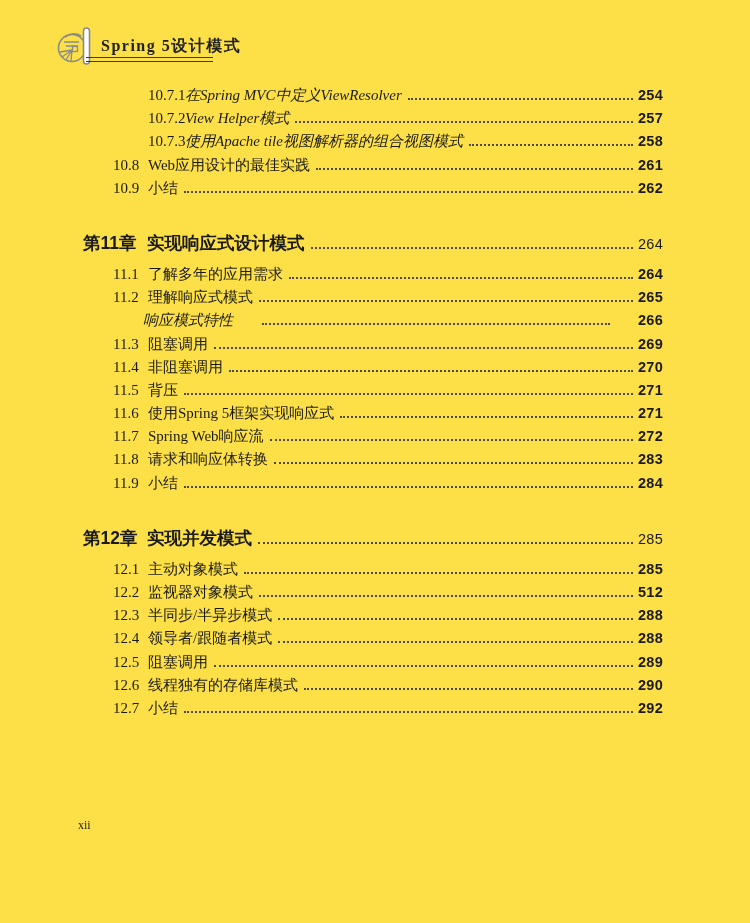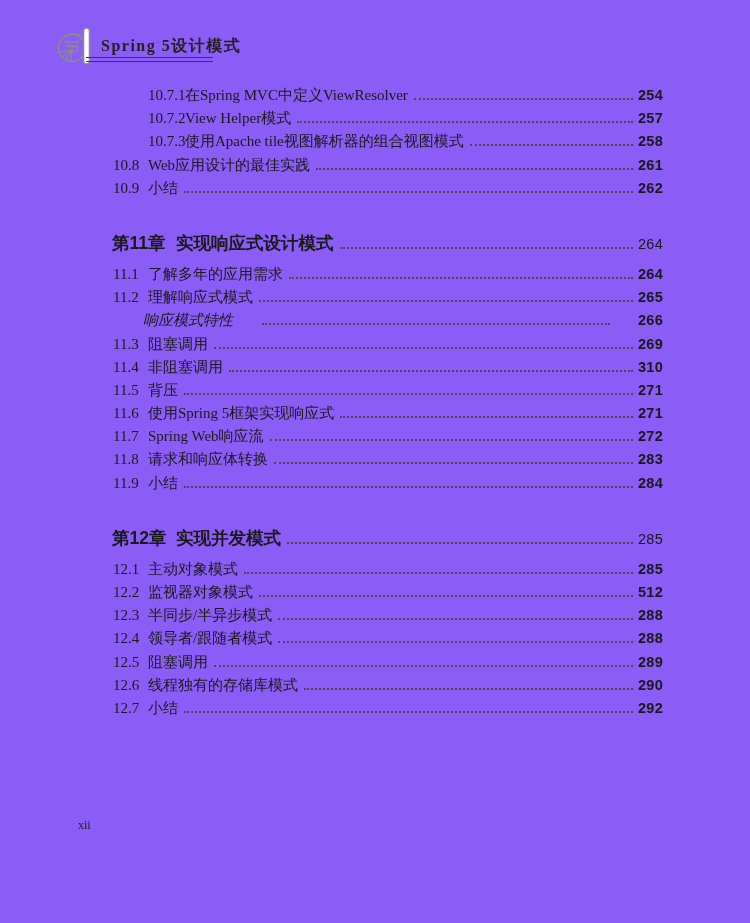--- a/index.html
+++ b/index.html
@@ -4,21 +4,21 @@
 <style>
   * { margin:0; padding:0; box-sizing:border-box; }
   html,body { background:#ffffff; }
   body {
     width:750px; height:923px;
     font-family:"Liberation Serif", serif;
     color:#1a1a1a;
     position:relative;
     overflow:hidden;
   }
-  .page { position:absolute; inset:0; background:#8b5cf6; }
+  .page { position:absolute; inset:0; background:#fde047; }
 
   
   .hdr { position:absolute; top:0; left:0; width:100%; height:70px; }
   .logo { position:absolute; left:55px; top:25px; }
   .book-title {
     position:absolute; left:101px; top:36px;
     font-weight:bold; font-size:16px; letter-spacing:1.5px; color:#222;
     white-space:nowrap;
   }
   .double-rule {
@@ -47,31 +47,30 @@
     letter-spacing:0.3px;
     font-weight:bold;
   }
 
   .row.chapter {
     font-family:"Liberation Sans","DejaVu Sans",sans-serif;
     font-weight:bold; font-size:17.5px;
     height:26px; line-height:26px;
     margin-top:30px; margin-bottom:7px;
     padding-left:3px;
-    margin-left:29px;
   }
   .row.chapter .num { width:64px; font-family:"Liberation Sans","DejaVu Sans",sans-serif; }
   .row.chapter .pg { font-weight:normal; }
 
   .row.section { padding-left:33px; }
   .row.section .num { width:35px; }
 
   .row.subsection { padding-left:68px; }
   .row.subsection .num { width:37px; }
-  .row.subsection .title { }
+  .row.subsection .title { font-style:italic; }
 
   .row.subnote { padding-left:63px;gap:23px; }
   .row.subnote .title { font-style:italic; }
 
   
   .folio {
     position:absolute; left:78px; top:818px;
     font-size:12px; color:#222;
   }
 </style>
@@ -156,21 +155,21 @@
       <div class="row section">
         <span class="num">11.3</span>
         <span class="title">阻塞调用</span>
         <span class="leader"></span>
         <span class="pg">269</span>
       </div>
       <div class="row section">
         <span class="num">11.4</span>
         <span class="title">非阻塞调用</span>
         <span class="leader"></span>
-        <span class="pg">310</span>
+        <span class="pg">270</span>
       </div>
       <div class="row section">
         <span class="num">11.5</span>
         <span class="title">背压</span>
         <span class="leader"></span>
         <span class="pg">271</span>
       </div>
       <div class="row section">
         <span class="num">11.6</span>
         <span class="title">使用Spring 5框架实现响应式</span>

